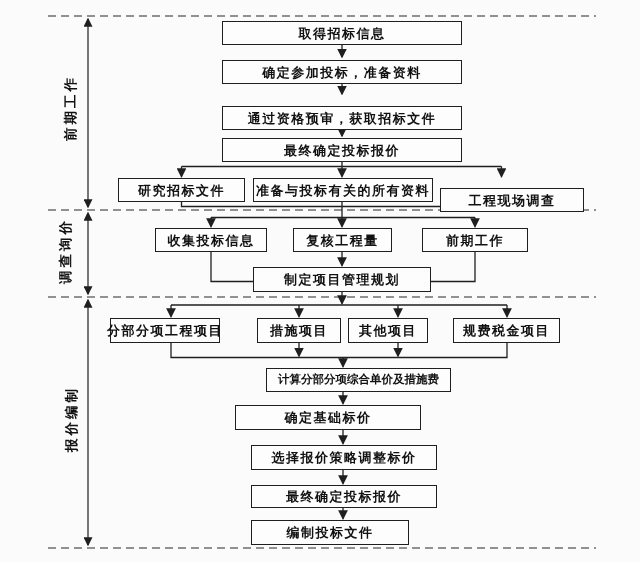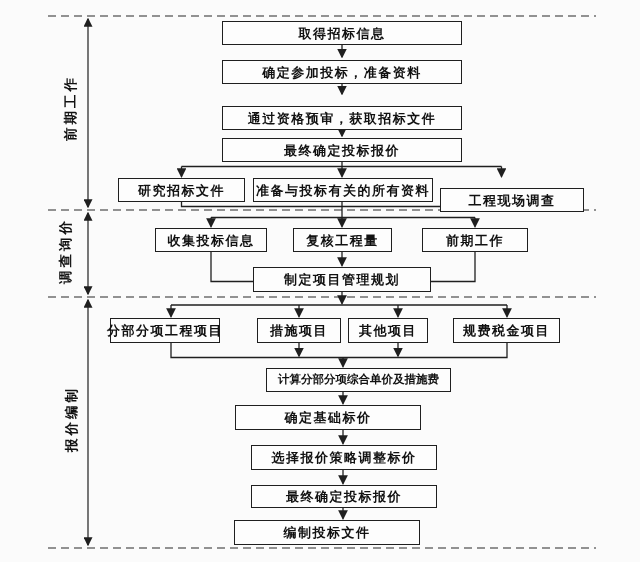--- a/index.html
+++ b/index.html
@@ -119,15 +119,15 @@
   <div class="node" style="left:253px;top:267px;width:178px;height:25px">制定项目管理规划</div>
 
   <div class="node" style="left:110px;top:318px;width:110px;height:25px">分部分项工程项目</div>
   <div class="node" style="left:257px;top:318px;width:84px;height:25px">措施项目</div>
   <div class="node" style="left:348px;top:318px;width:80px;height:25px">其他项目</div>
   <div class="node" style="left:453px;top:318px;width:107px;height:25px">规费税金项目</div>
   <div class="node tight" style="left:251px;top:368px;width:185px;height:24px">计算分部分项综合单价及措施费</div>
   <div class="node" style="left:235px;top:405px;width:186px;height:25px">确定基础标价</div>
   <div class="node" style="left:251px;top:445px;width:186px;height:25px">选择报价策略调整标价</div>
   <div class="node" style="left:251px;top:485px;width:186px;height:23px">最终确定投标报价</div>
-  <div class="node" style="left:234px;top:520px;width:186px;height:25px">编制投标文件</div>
+  <div class="node" style="left:251px;top:520px;width:158px;height:25px">编制投标文件</div>
 
 </div>
 
 </body></html>

